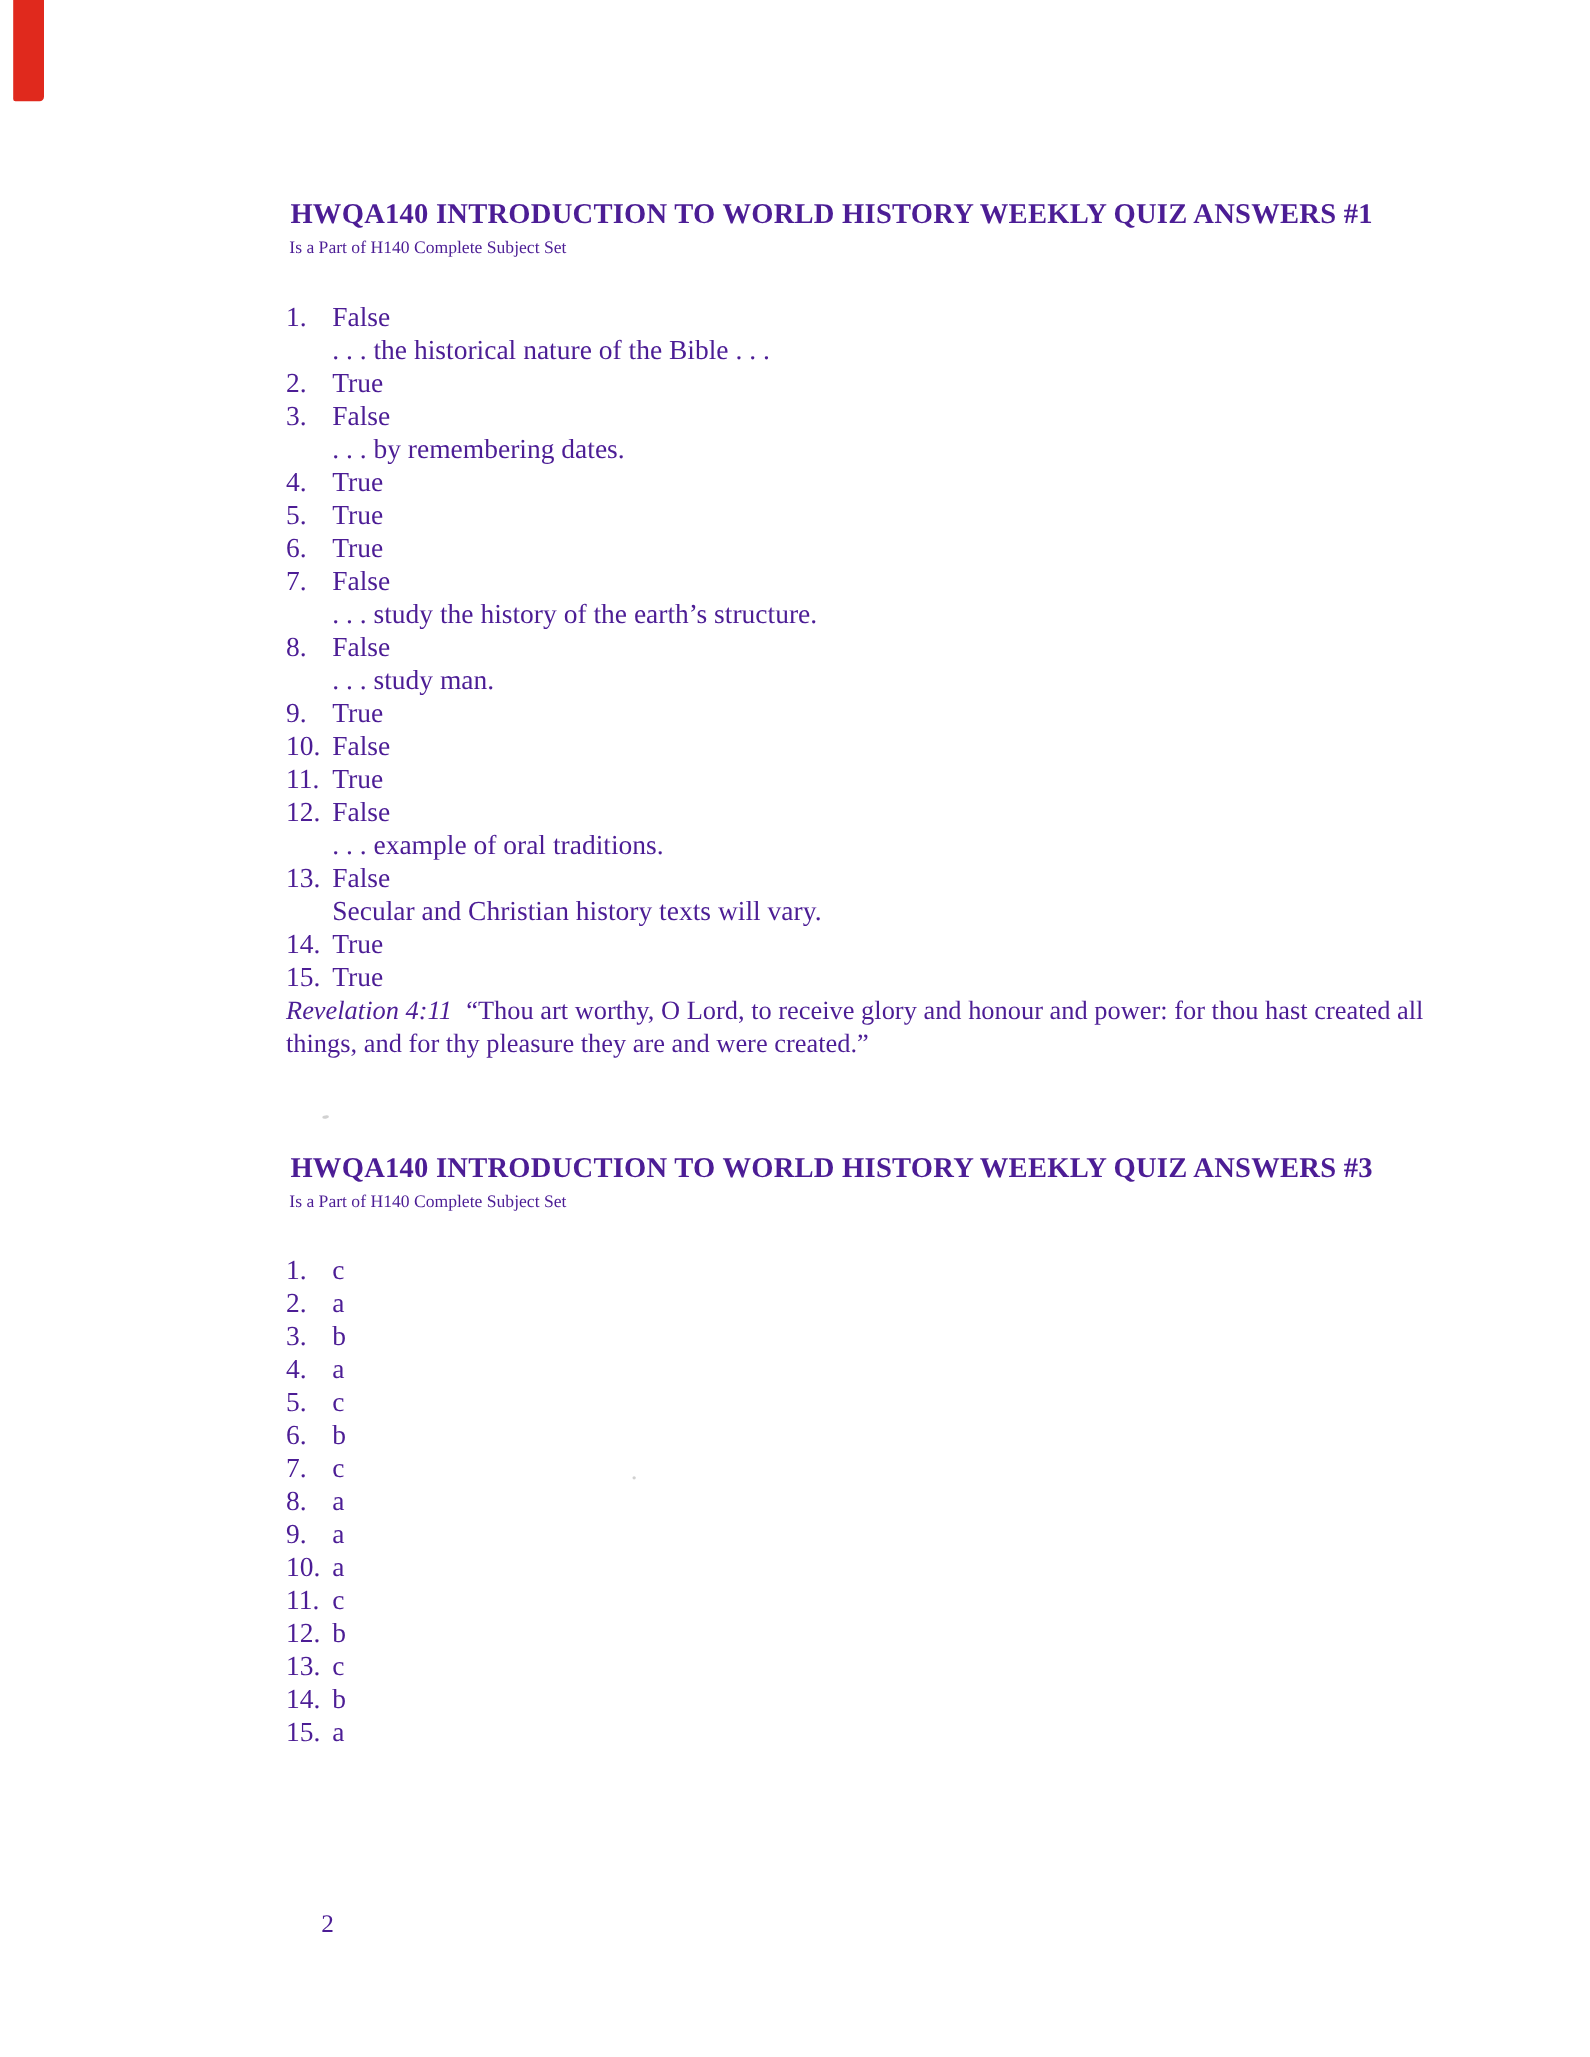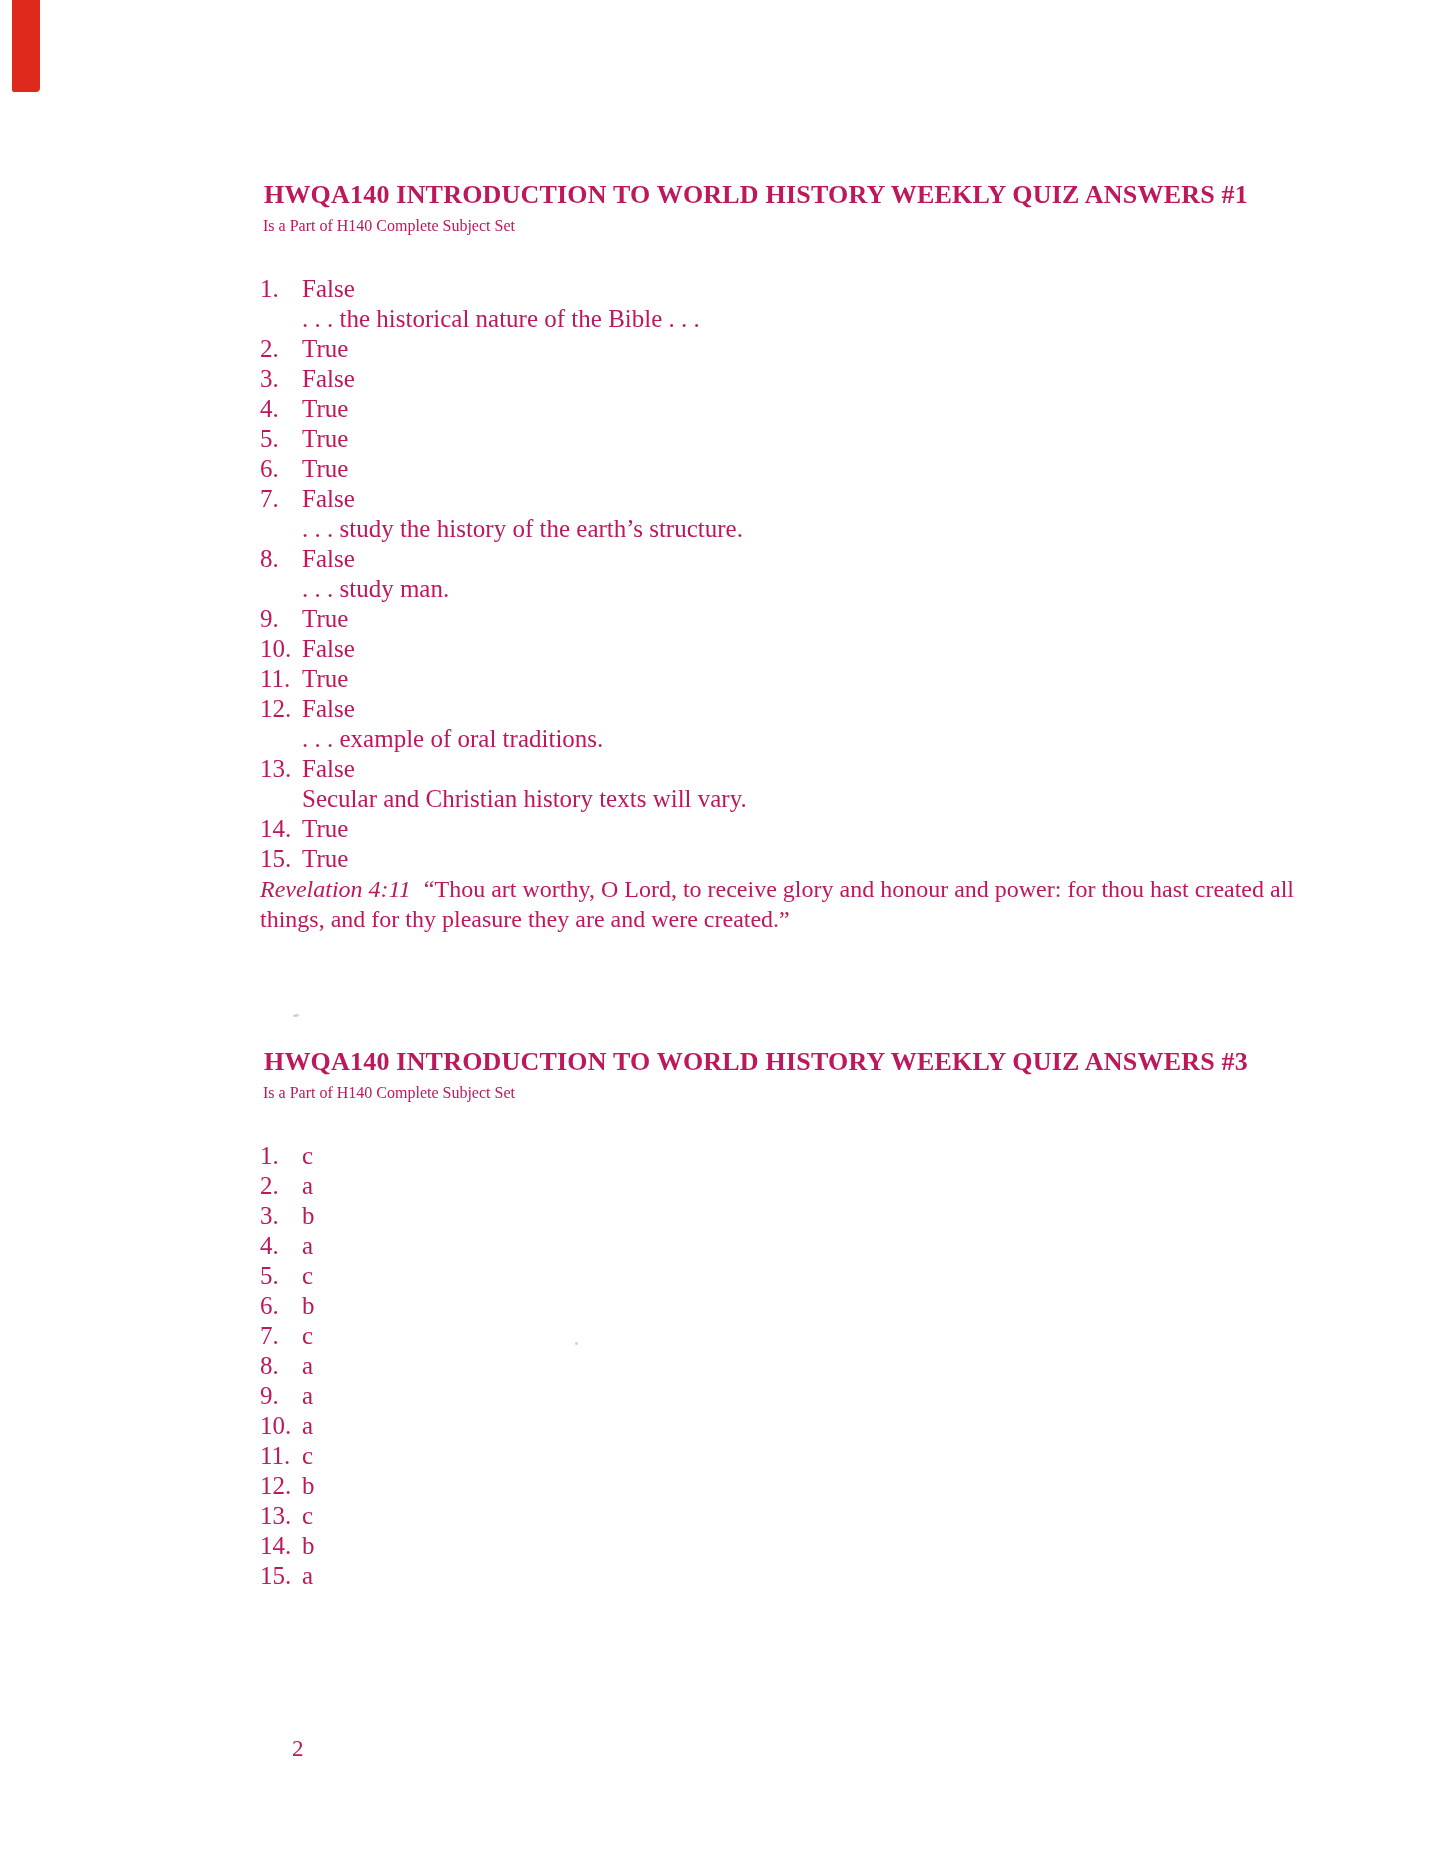--- a/index.html
+++ b/index.html
@@ -2,21 +2,21 @@
 <html><head>
 <meta charset="utf-8">
 <style>
   html, body { margin: 0; padding: 0; background: #ffffff; }
   .page {
     position: relative;
     width: 1445px;
     height: 1870px;
     background: #ffffff;
     font-family: "Liberation Serif", "DejaVu Serif", serif;
-    color: #be185d;
+    color: #4c1d95;
     overflow: hidden;
   }
   .edge-mark {
     position: absolute;
     left: 12px;
     top: 0;
     width: 28px;
     height: 92px;
     border-radius: 0 0 4px 2px;
   }
@@ -90,20 +90,21 @@
         </div>
         <div class="note">. . . the historical nature of the Bible . . .</div>
         <div class="row">
           <span class="num">2.</span>
           <span class="ans">True</span>
         </div>
         <div class="row">
           <span class="num">3.</span>
           <span class="ans">False</span>
         </div>
+        <div class="note">. . . by remembering dates.</div>
         <div class="row">
           <span class="num">4.</span>
           <span class="ans">True</span>
         </div>
         <div class="row">
           <span class="num">5.</span>
           <span class="ans">True</span>
         </div>
         <div class="row">
           <span class="num">6.</span>

